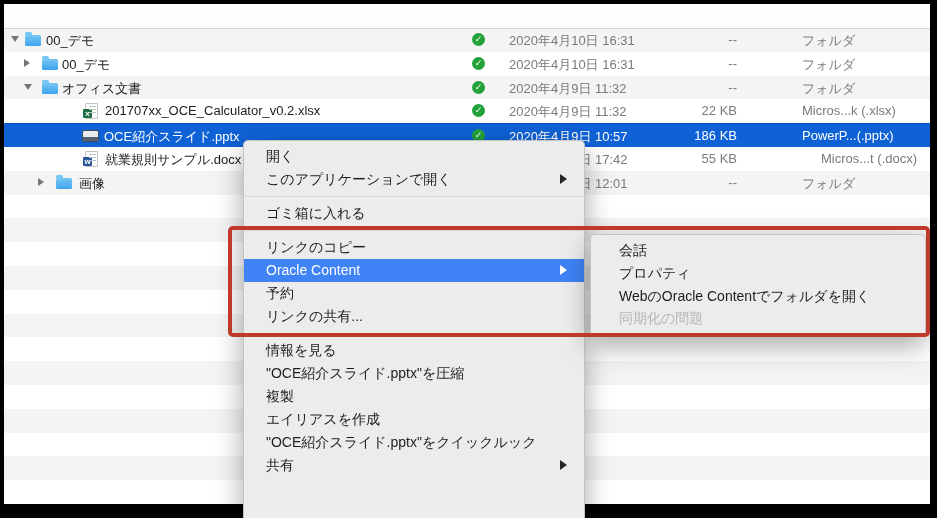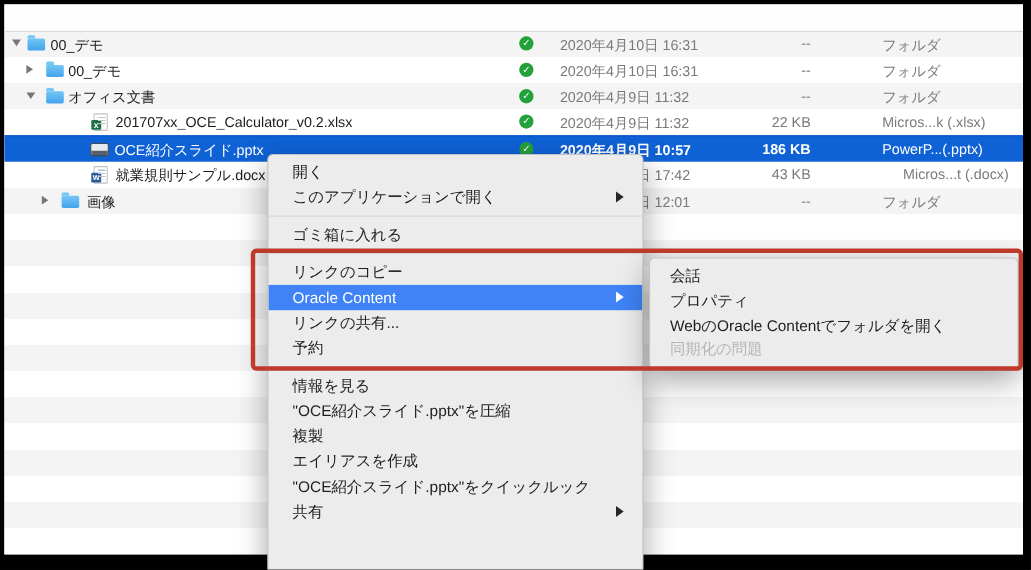--- a/index.html
+++ b/index.html
@@ -46,21 +46,21 @@
   .badge{position:absolute;top:5px;width:13px;height:13px;border-radius:50%;background:#23a13a;}
   .badge::after{content:"✓";position:absolute;left:0;top:0;width:13px;height:13px;color:#fff;
                 font-size:9px;line-height:13px;text-align:center;font-weight:bold;}
   
   .menu{position:absolute;background:#ececec;border:1px solid #c3c3c3;border-radius:5px;box-sizing:border-box;
         box-shadow:0 10px 28px rgba(0,0,0,0.35);padding:4px 0;z-index:10;overflow:hidden;}
   #ctx-menu{left:243px;top:140px;width:342px;height:407px;}
   #sub-menu{left:590px;top:234px;width:336px;z-index:11;}
   .mitem{position:relative;height:23px;line-height:23px;font-size:14px;color:#1d1d1d;
          padding-left:22px;white-space:nowrap;overflow:hidden;}
-  #sub-menu .mitem{padding-left:18px;}
+  #sub-menu .mitem{padding-left:28px;}
   .mitem.highlighted{background:#3f83f6;color:#fff;}
   .mitem.disabled{color:#b5b5b5;font-family:Liberation Mono, monospace;}
   .marrow{position:absolute;right:17px;top:6px;width:0;height:0;
           border-top:5px solid transparent;border-bottom:5px solid transparent;border-left:7px solid #262626;}
   .mitem.highlighted .marrow{border-left-color:#fff;}
   .msep{position:relative;height:11px;}
   .msep::after{content:"";position:absolute;left:0;right:0;top:5px;height:1px;background:#d8d8d8;}
   
   #annotation{position:absolute;left:228px;top:226px;width:702px;height:111px;box-sizing:border-box;
               border:4px solid #bf3a2b;border-radius:5px;z-index:20;pointer-events:none;}
@@ -117,31 +117,31 @@
     <span class="badge" style="left: 468px;"></span>
     <span class="cell fdate" style="left: 505px;">2020年4月9日 11:32</span>
     <span class="cell fsize" style="left: 620px; width: 113px;">22 KB</span>
     <span class="cell fkind" style="left: 798px; width: 128px;">Micros...k (.xlsx)</span>
   </div>
       <div class="row selected" style="top: 123.2px;">
 
     <span class="ficon ppt" style="left: 78px;"></span>
     <span class="cell fname" style="left: 100px;">OCE紹介スライド.pptx</span>
     <span class="badge" style="left: 468px;"></span>
-    <span class="cell fdate" style="left: 505px; font-weight: bold;">2020年4月9日 10:57</span>
-    <span class="cell fsize" style="left: 620px; width: 113px; font-weight: bold;">186 KB</span>
+    <span class="cell fdate" style="left: 505px;">2020年4月9日 10:57</span>
+    <span class="cell fsize" style="left: 620px; width: 113px;">186 KB</span>
     <span class="cell fkind" style="left: 798px; width: 128px;">PowerP...(.pptx)</span>
   </div>
       <div class="row" style="top: 147px;">
 
     <span class="ficon word" style="left: 81px;"></span>
     <span class="cell fname" style="left: 101px;">就業規則サンプル.docx</span>
     <span class="badge" style="left: 468px;"></span>
     <span class="cell fdate" style="left: 505px;">2020年4月9日 17:42</span>
-    <span class="cell fsize" style="left: 620px; width: 113px;">43 KB</span>
+    <span class="cell fsize" style="left: 620px; width: 113px;">55 KB</span>
     <span class="cell fkind" style="left: 817px; width: 128px;">Micros...t (.docx)</span>
   </div>
       <div class="row" style="top: 170.8px;">
     <span class="tri collapsed" style="left: 34px;"></span>
     <span class="ficon folder" style="left: 52px;"></span>
     <span class="cell fname" style="left: 75px;">画像</span>
     <span class="badge" style="left: 468px;"></span>
     <span class="cell fdate" style="left: 505px;">2020年4月9日 12:01</span>
     <span class="cell fsize" style="left: 620px; width: 113px;">--</span>
     <span class="cell fkind" style="left: 798px; width: 128px;">フォルダ</span>
@@ -165,25 +165,25 @@
       <div class="msep"></div>
       <div class="mitem">
     <span>リンクのコピー</span>
     
   </div>
       <div class="mitem highlighted">
     <span>Oracle Content</span>
     <span class="marrow" style="display: block;"></span>
   </div>
       <div class="mitem">
+    <span>予約</span>
+    
+  </div>
+      <div class="mitem">
     <span>リンクの共有...</span>
-    
-  </div>
-      <div class="mitem">
-    <span>予約</span>
     
   </div>
       <div class="msep"></div>
       <div class="mitem">
     <span>情報を見る</span>
     
   </div>
       <div class="mitem">
     <span>"OCE紹介スライド.pptx"を圧縮</span>
     

